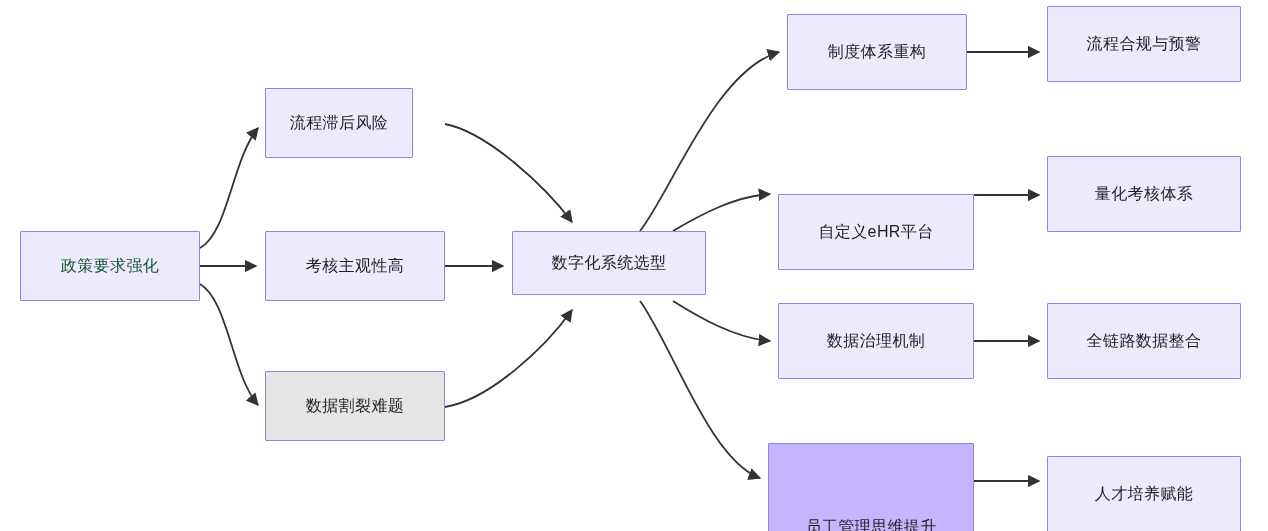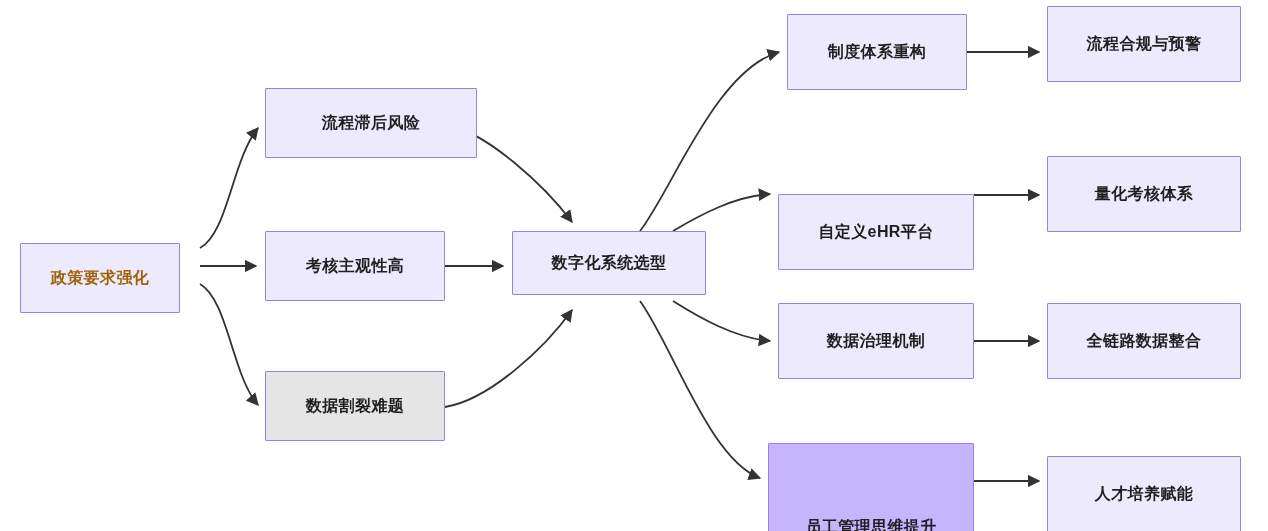--- a/index.html
+++ b/index.html
@@ -31,21 +31,21 @@
     box-sizing: border-box;
     display: flex;
     align-items: center;
     justify-content: center;
     text-align: center;
     background: #ECEAFC;
     border: 1.6px solid #9B7EE8;
     border-radius: 1px;
     color: #1f1f22;
     font-size: 16px;
-    font-weight: 700;
+    font-weight: 400;
     letter-spacing: 0.4px;
     line-height: 1.25;
     padding: 2px 6px;
     z-index: 2;
   }
   .node-label {
     display: block;
     white-space: nowrap;
   }
 </style>
@@ -72,24 +72,24 @@
         <path d="M 673,301 C 700,318 735,338 770,341" fill="none" stroke="#333333" stroke-width="1.8" marker-end="url(#arrow)"></path>
         <path d="M 640,301 C 672,345 710,460 760,478" fill="none" stroke="#333333" stroke-width="1.8" marker-end="url(#arrow)"></path>
         <path d="M 967,52 L 1039,52" fill="none" stroke="#333333" stroke-width="1.8" marker-end="url(#arrow)"></path>
         <path d="M 974,195 L 1039,195" fill="none" stroke="#333333" stroke-width="1.8" marker-end="url(#arrow)"></path>
         <path d="M 974,341 L 1039,341" fill="none" stroke="#333333" stroke-width="1.8" marker-end="url(#arrow)"></path>
         <path d="M 974,481 L 1039,481" fill="none" stroke="#333333" stroke-width="1.8" marker-end="url(#arrow)"></path>
       </g>
   </svg>
 
   <div id="node-layer">
-      <div class="node" style="left: 20px; top: 231px; width: 160px; height: 70px; background: rgb(236, 234, 252); border-color: rgb(155, 126, 232); color: #a16207; margin-top: 12px;">
+      <div class="node" style="left: 20px; top: 231px; width: 180px; height: 70px; background: rgb(236, 234, 252); border-color: rgb(155, 126, 232); color: #14532d;">
         <span class="node-label">政策要求强化</span>
       </div>
-      <div class="node" style="left: 265px; top: 88px; width: 212px; height: 70px; background: rgb(236, 234, 252); border-color: rgb(155, 126, 232); color: rgb(31, 31, 34);">
+      <div class="node" style="left: 265px; top: 88px; width: 148px; height: 70px; background: rgb(236, 234, 252); border-color: rgb(155, 126, 232); color: rgb(31, 31, 34);">
         <span class="node-label">流程滞后风险</span>
       </div>
       <div class="node" style="left: 265px; top: 231px; width: 180px; height: 70px; background: rgb(236, 234, 252); border-color: rgb(155, 126, 232); color: rgb(31, 31, 34);">
         <span class="node-label">考核主观性高</span>
       </div>
       <div class="node" style="left: 265px; top: 371px; width: 180px; height: 70px; background: #e5e5e5; border-color: rgb(155, 126, 232); color: rgb(31, 31, 34);">
         <span class="node-label">数据割裂难题</span>
       </div>
       <div class="node" style="left: 512px; top: 231px; width: 194px; height: 64px; background: rgb(236, 234, 252); border-color: rgb(155, 126, 232); color: rgb(31, 31, 34);">
         <span class="node-label">数字化系统选型</span>

